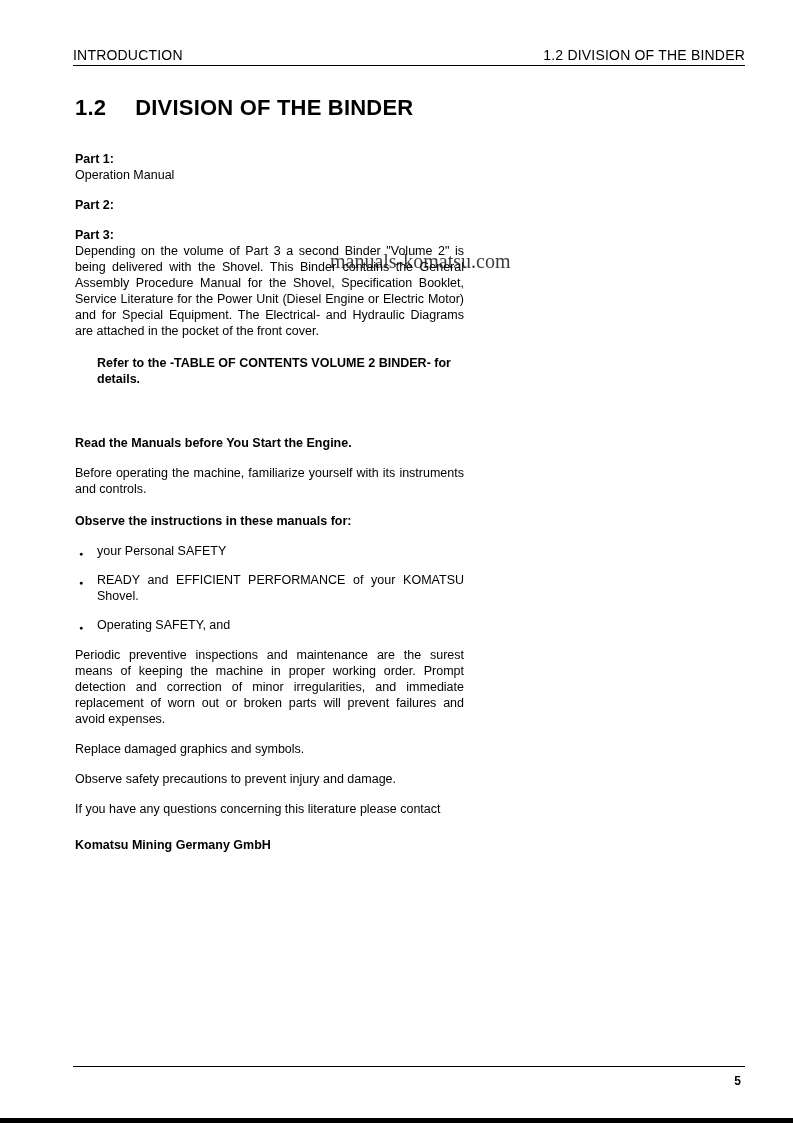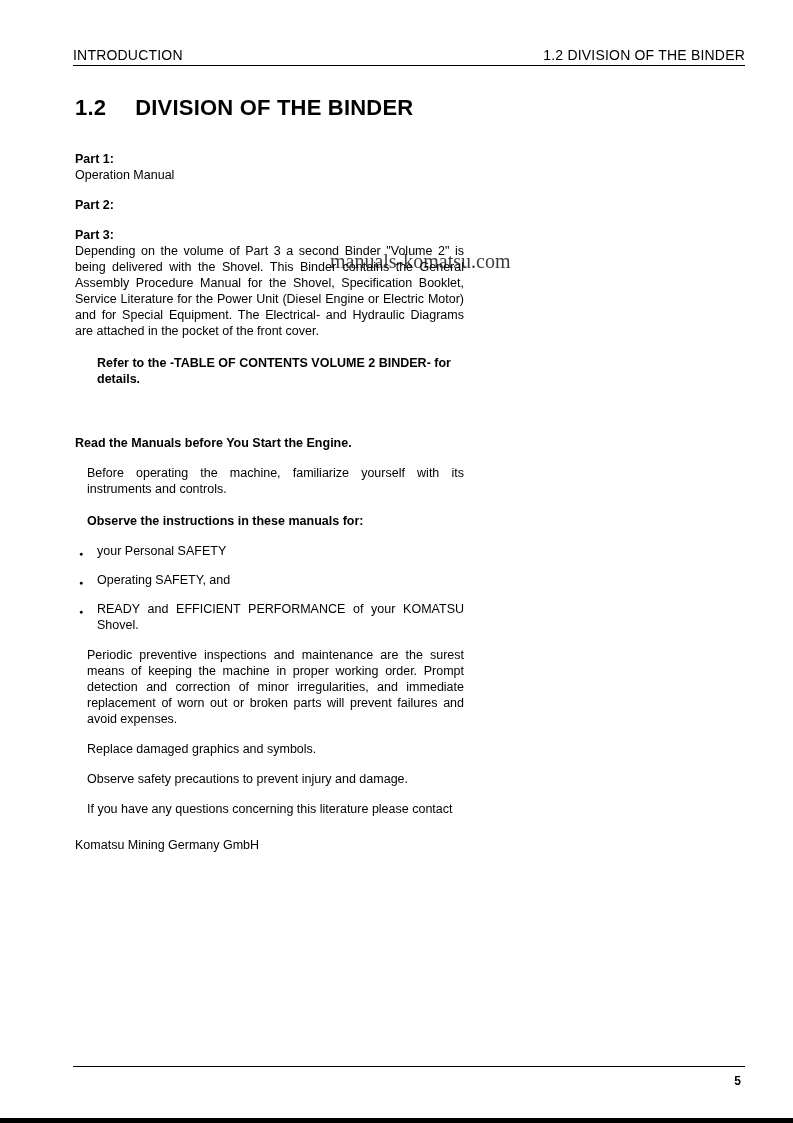--- a/index.html
+++ b/index.html
@@ -44,38 +44,38 @@
   .part-label { font-weight: bold; }
   .part-body.justify { text-align: justify; }
 
   .note {
     margin-top: 16px; margin-left: 22px; width: 366px;
     font-weight: bold;
   }
 
   .h-bold { font-weight: bold; }
   .sec-read { margin-top: 48px; }
-  .para { margin-top: 14px; text-align: justify; margin-left: 12px; }
+  .para { margin-top: 14px; text-align: justify; }
   .para.left { text-align: left; }
   .sec-observe { margin-top: 16px; }
 
   .bullet-list { margin: 14px 0 0 0; padding: 0; list-style: none; }
   .bullet-item {
     position: relative;
     padding-left: 22px;
     margin-bottom: 13px;
   }
   .bullet-item.justify { text-align: justify; }
   .bullet-item::before {
     content: "●";
     position: absolute; left: 4px; top: 3px;
     font-size: 7px;
   }
 
-  .company { margin-top: 20px; font-weight: normal; }
+  .company { margin-top: 20px; font-weight: bold; }
   .address { margin-top: 14px; }
   .address div { line-height: 16px; }
 
   
   .watermark {
     position: absolute;
     left: 330px; top: 250px;
     font-family: Liberation Serif, serif;
     font-size: 20px;
     color: rgba(15, 15, 15, 0.82);
@@ -136,22 +136,22 @@
     <div class="note">Refer to the -TABLE OF CONTENTS VOLUME 2 BINDER- for details.</div>
 
     <div class="h-bold sec-read">Read the Manuals before You Start the Engine.</div>
 
     <div class="para">Before operating the machine, familiarize yourself with its instruments and controls.</div>
 
     <div class="h-bold para left sec-observe">Observe the instructions in these manuals for:</div>
 
     <ul class="bullet-list">
       <li class="bullet-item">your Personal SAFETY</li>
+      <li class="bullet-item justify">READY and EFFICIENT PERFORMANCE of your KOMATSU Shovel.</li>
       <li class="bullet-item">Operating SAFETY, and</li>
-      <li class="bullet-item justify">READY and EFFICIENT PERFORMANCE of your KOMATSU Shovel.</li>
     </ul>
 
     <div class="para">Periodic preventive inspections and maintenance are the surest means of keeping the machine in proper working order. Prompt detection and correction of minor irregularities, and immediate replacement of worn out or broken parts will prevent failures and avoid expenses.</div>
 
     <div class="para left">Replace damaged graphics and symbols.</div>
 
     <div class="para left">Observe safety precautions to prevent injury and damage.</div>
 
     <div class="para">If you have any questions concerning this literature please contact</div>
 

